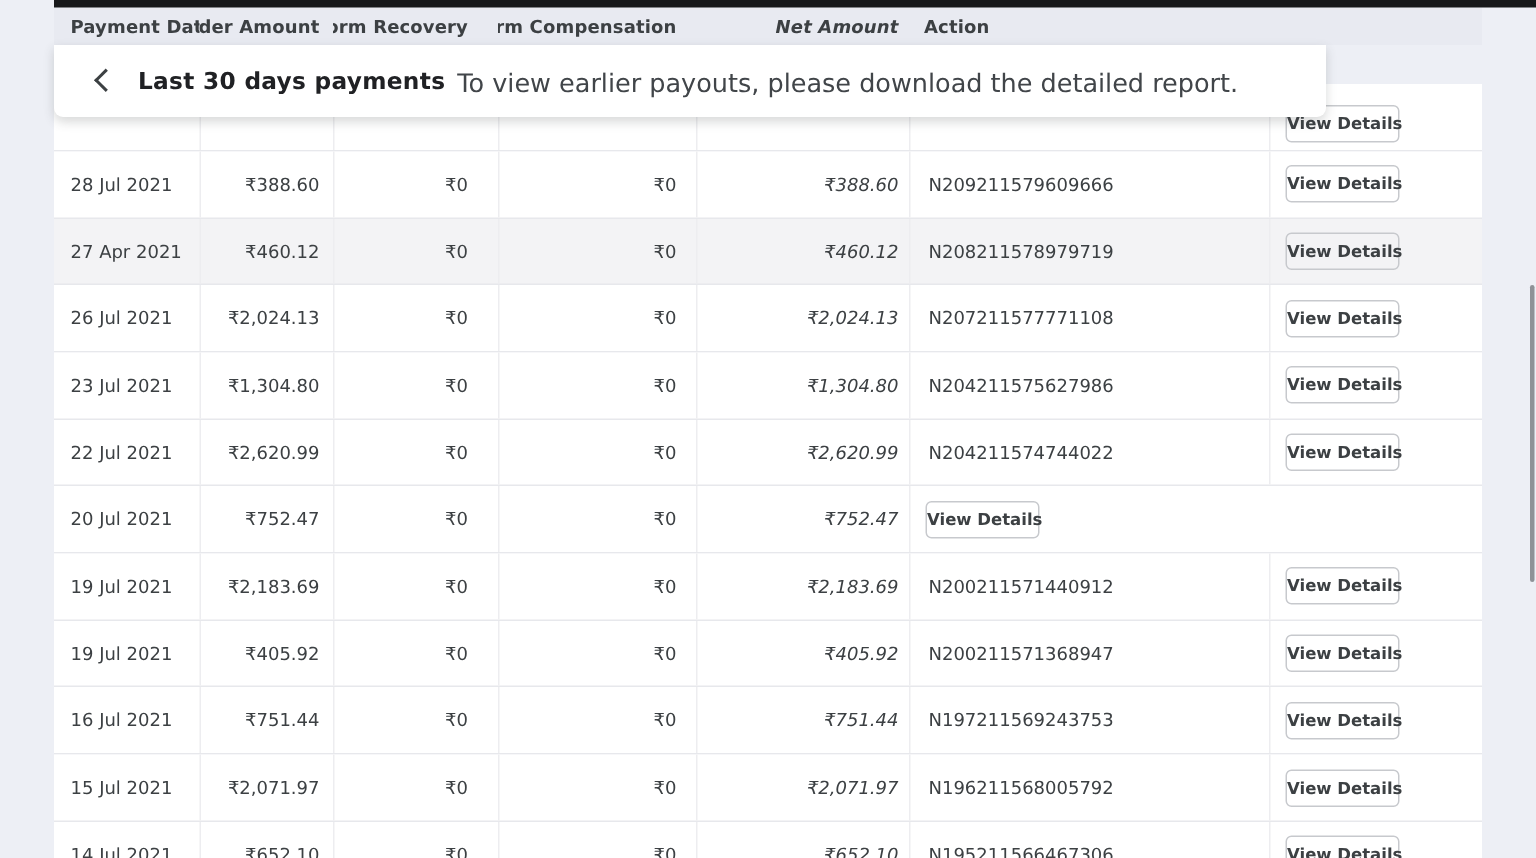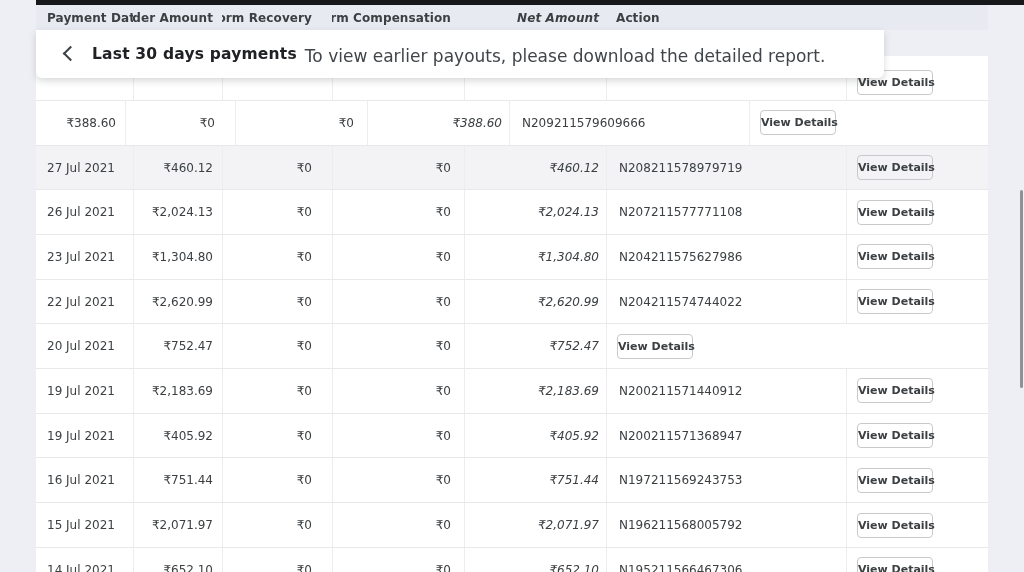--- a/index.html
+++ b/index.html
@@ -72,31 +72,32 @@
       <div class="cell c3"></div>
       <div class="cell c4"></div>
       <div class="cell c5"></div>
       <div class="cell c6"></div>
       <div class="cell c7">
         <button class="vd-btn">View Details</button>
       </div>
     </div>
     <div id="rows-mount">
         <div class="row">
+          <div class="cell c1">28 Jul 2021</div>
           <div class="cell c2">₹388.60</div>
           <div class="cell c3">₹0</div>
           <div class="cell c4">₹0</div>
           <div class="cell c5">₹388.60</div>
           <div class="cell c6">N209211579609666</div>
           <div class="cell c7">
             <button class="vd-btn">View Details</button>
           </div>
         </div>
         <div class="row hl">
-          <div class="cell c1">27 Jul 2021</div>
+          <div class="cell c1">27 Apr 2021</div>
           <div class="cell c2">₹460.12</div>
           <div class="cell c3">₹0</div>
           <div class="cell c4">₹0</div>
           <div class="cell c5">₹460.12</div>
           <div class="cell c6">N208211578979719</div>
           <div class="cell c7">
             <button class="vd-btn">View Details</button>
           </div>
         </div>
         <div class="row">

